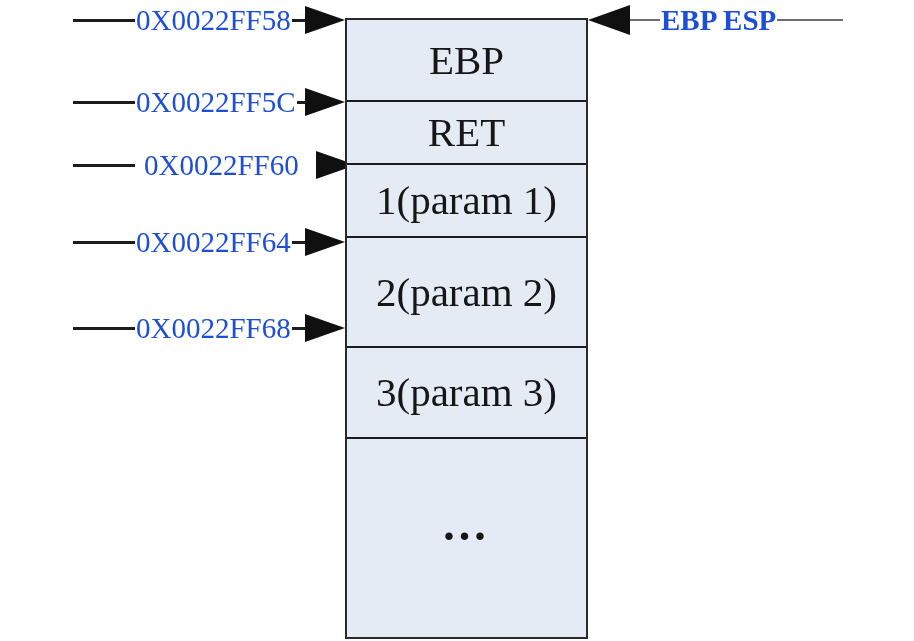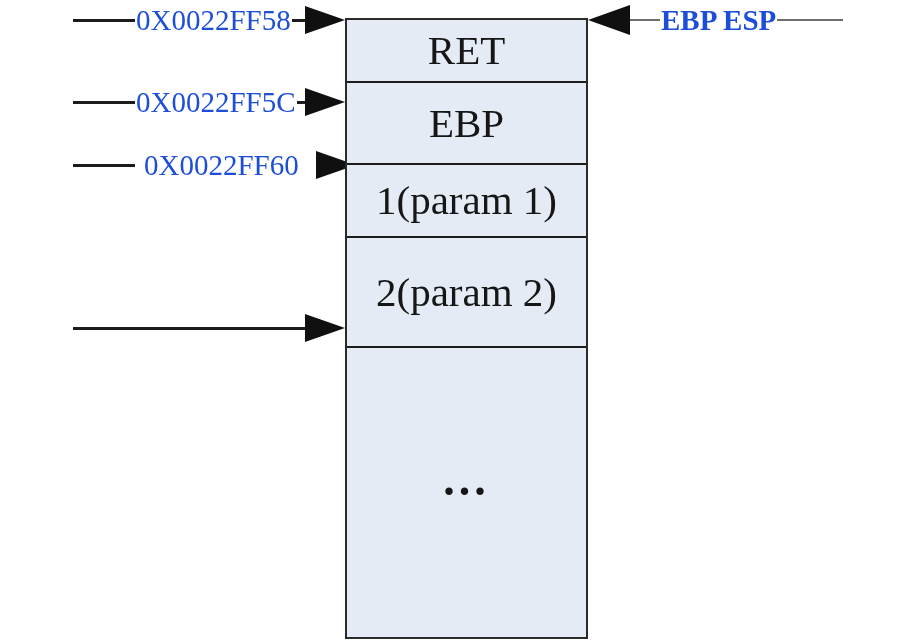--- a/index.html
+++ b/index.html
@@ -119,38 +119,48 @@
     <span class="addr-label">0X0022FF5C</span>
     <div class="hline hline--flex"></div>
     <div class="arrow-right"></div>
   </div>
   <div class="pointer-row addr-row addr-row-2">
     <div class="hline addr-lead"></div>
     <span class="addr-label">0X0022FF60</span>
     <div class="hline hline--flex"></div>
     <div class="arrow-right"></div>
   </div>
+  <div class="pointer-row addr-row addr-row-3">
+    <div class="hline addr-lead"></div>
+    <span class="addr-label">0X0022FF64</span>
+    <div class="hline hline--flex"></div>
+    <div class="arrow-right"></div>
+  </div>
   <div class="pointer-row addr-row addr-row-4">
     <div class="hline addr-lead"></div>
+    <span class="addr-label">0X0022FF68</span>
     <div class="hline hline--flex"></div>
     <div class="arrow-right"></div>
   </div>
 
   <div class="stack-column">
+    <div class="stack-cell" style="height:82px">
+      <span class="cell-label">EBP</span>
+    </div>
     <div class="stack-cell" style="height:63px">
       <span class="cell-label">RET</span>
-    </div>
-    <div class="stack-cell" style="height:82px">
-      <span class="cell-label">EBP</span>
     </div>
     <div class="stack-cell" style="height:73px">
       <span class="cell-label">1(param 1)</span>
     </div>
     <div class="stack-cell" style="height:110px">
       <span class="cell-label">2(param 2)</span>
+    </div>
+    <div class="stack-cell" style="height:91px">
+      <span class="cell-label">3(param 3)</span>
     </div>
     <div class="stack-cell">
       <span class="cell-label cell-label--ellipsis">...</span>
     </div>
   </div>
 
   <div class="pointer-row esp-row">
     <div class="arrow-left"></div>
     <div class="hline hline--gray esp-gap"></div>
     <span class="addr-label">EBP ESP</span>

